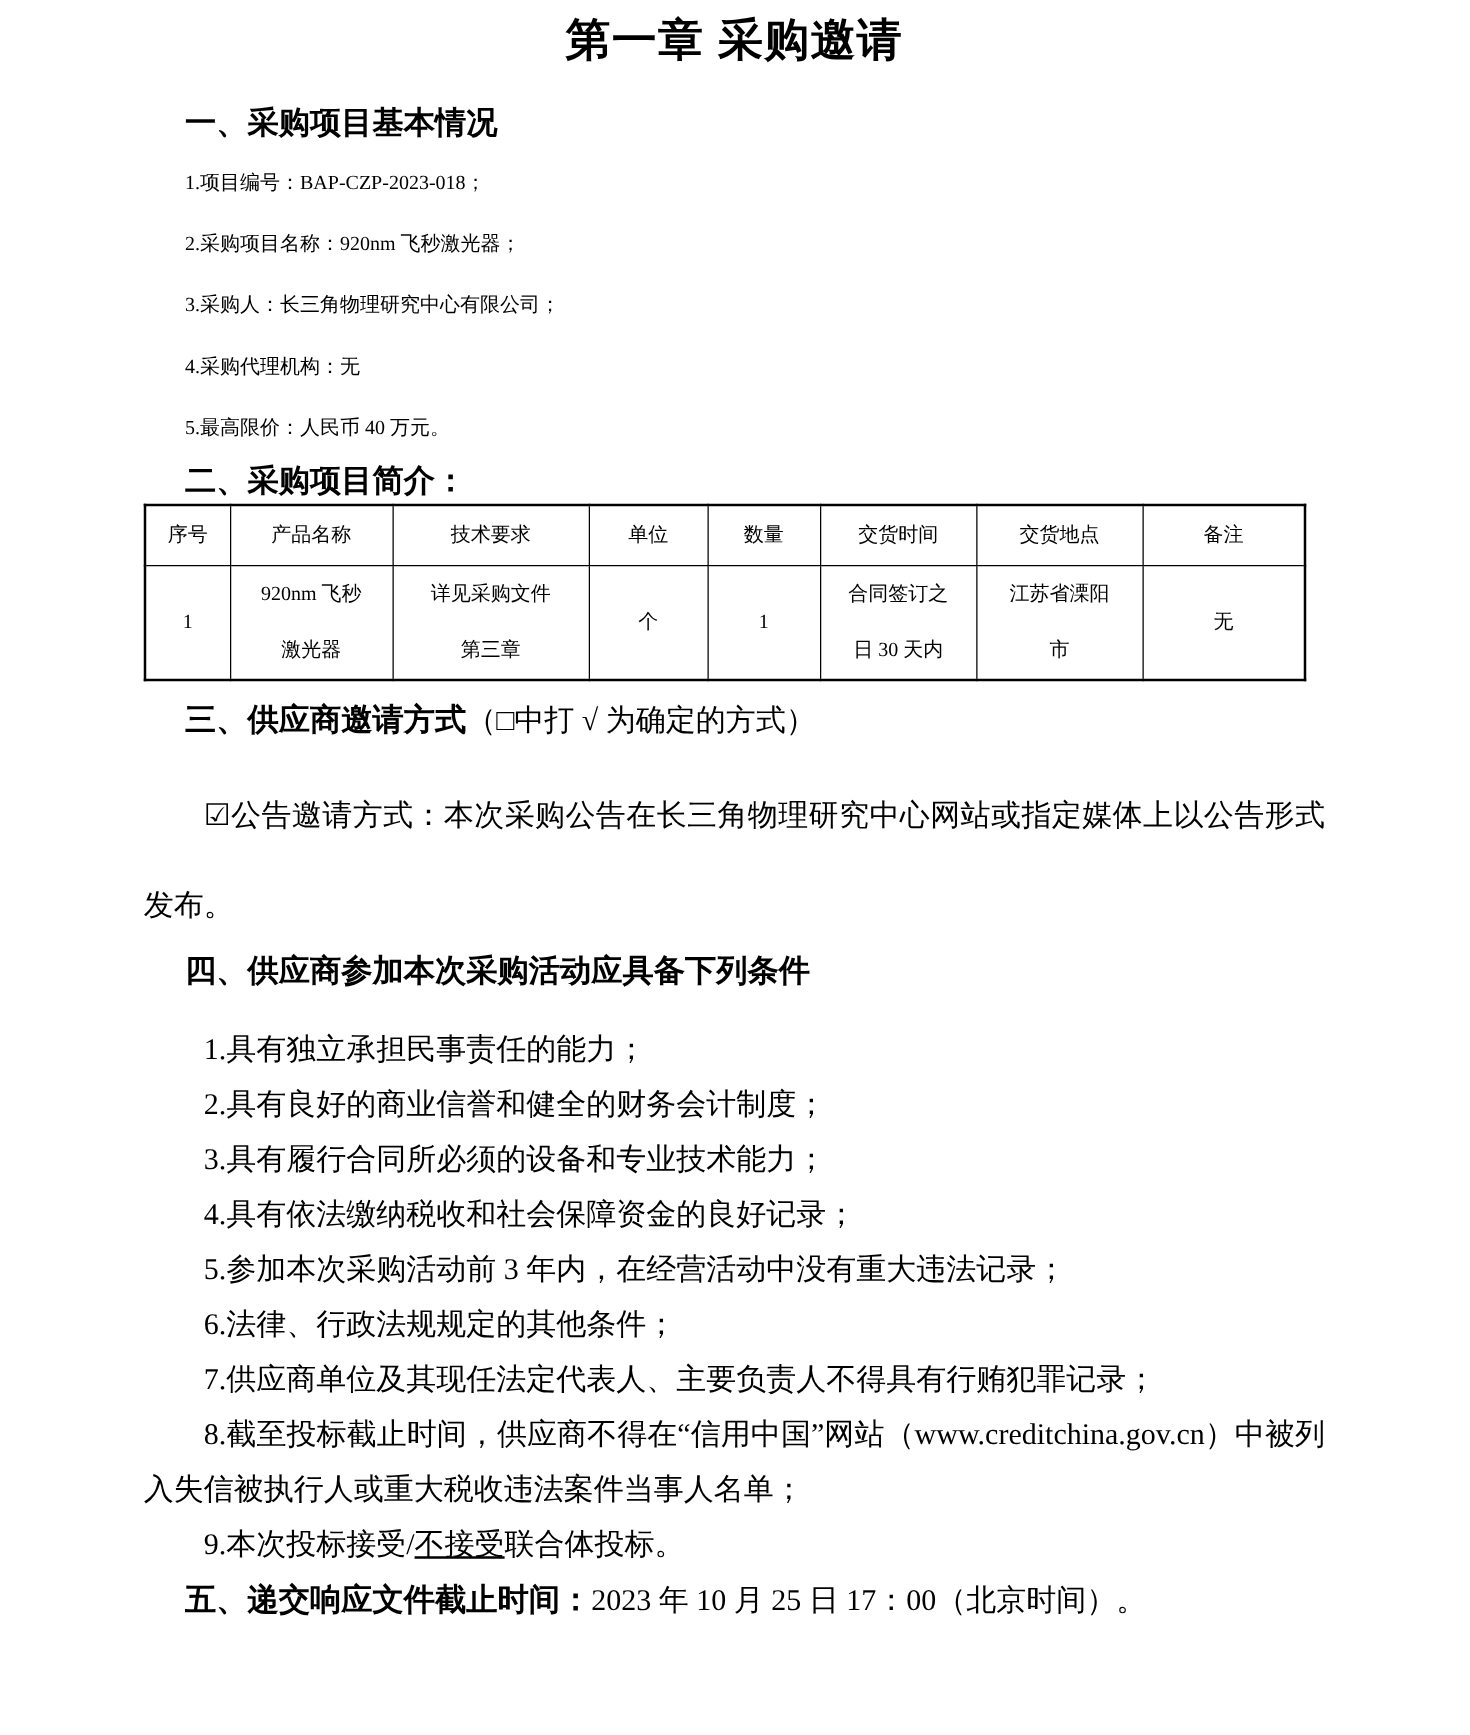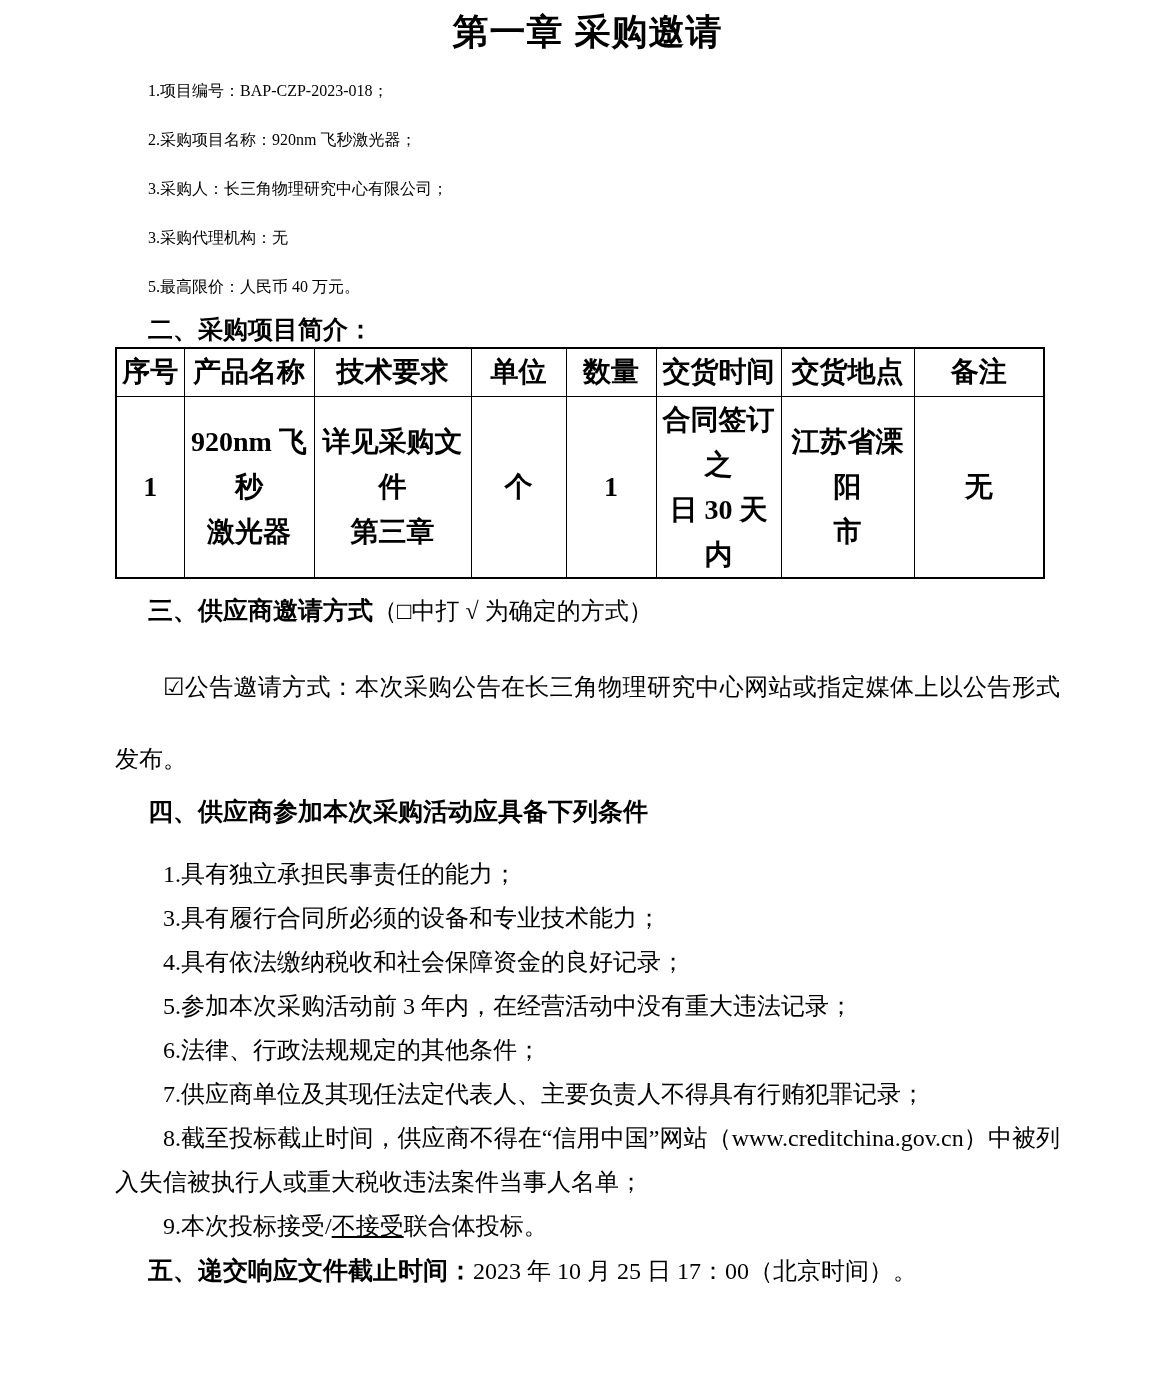--- a/index.html
+++ b/index.html
@@ -49,22 +49,22 @@
     margin-top: 4px;
     width: 928px;
     table-layout: fixed;
     border-collapse: collapse;
     border: 2px solid #000;
     text-align: center;
   }
   table.spec th, table.spec td {
     border: 1px solid #000;
     padding: 0 2px;
-    font-weight: bold;
-    font-size: 28px;
+    font-weight: normal;
+    font-size: 16px;
   }
   table.spec thead tr { height: 48px; }
   table.spec tbody tr { height: 92px; }
   table.spec td { white-space: pre-line; line-height: 45px; }
 
   .s3-head { margin-top: 17px; }
   .opt {
     margin: 26px 0 0;
     line-height: 72px;
     text-align: justify;
@@ -92,24 +92,25 @@
     font-size: 25px;
   }
 </style>
 </head>
 <body>
 
 <div class="page">
 
   <h1 class="title">第一章 采购邀请</h1>
 
+  <p class="h2 s1-head">一、采购项目基本情况</p>
   <p class="s1-item">1.项目编号：BAP-CZP-2023-018；</p>
   <p class="s1-item">2.采购项目名称：920nm 飞秒激光器；</p>
   <p class="s1-item">3.采购人：长三角物理研究中心有限公司；</p>
-  <p class="s1-item">3.采购代理机构：无</p>
+  <p class="s1-item">4.采购代理机构：无</p>
   <p class="s1-item">5.最高限价：人民币 40 万元。</p>
 
   <p class="h2 s2-head">二、采购项目简介：</p>
 
   <table class="spec">
     <colgroup>
       <col style="width:68px">
         <col style="width:130px">
         <col style="width:157px">
         <col style="width:95px">
@@ -150,20 +151,21 @@
 
   <p class="h2 s3-head"><span>三、供应商邀请方式</span><span class="plain">（□中打 √ 为确定的方式）</span></p>
 
   <p class="opt opt1"><span>☑</span><span>公告邀请方式：本次采购公告在长三角物理研究中心网站或指定媒体上以公告形式发布。</span></p>
 
 
   <p class="h2 s4-head">四、供应商参加本次采购活动应具备下列条件</p>
 
   <div class="s4-items">
     <p class="first">1.具有独立承担民事责任的能力；</p>
+    <p>2.具有良好的商业信誉和健全的财务会计制度；</p>
     <p>3.具有履行合同所必须的设备和专业技术能力；</p>
     <p>4.具有依法缴纳税收和社会保障资金的良好记录；</p>
     <p>5.参加本次采购活动前 3 年内，在经营活动中没有重大违法记录；</p>
     <p>6.法律、行政法规规定的其他条件；</p>
     <p>7.供应商单位及其现任法定代表人、主要负责人不得具有行贿犯罪记录；</p>
     <p>8.截至投标截止时间，供应商不得在“信用中国”网站（www.creditchina.gov.cn）中被列入失信被执行人或重大税收违法案件当事人名单；</p>
     <p><span>9.本次投标接受/</span><span class="underline">不接受</span><span>联合体投标。</span></p>
   </div>
 
   <p class="s5"><span class="s5-bold">五、递交响应文件截止时间：</span><span>2023 年 10 月 25 日 17：00（北京时间）。</span></p>

